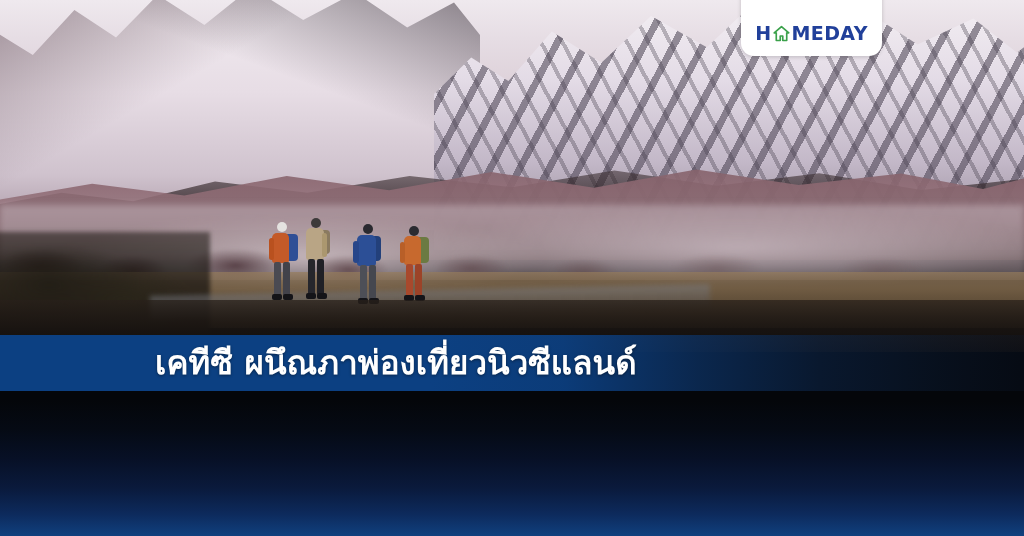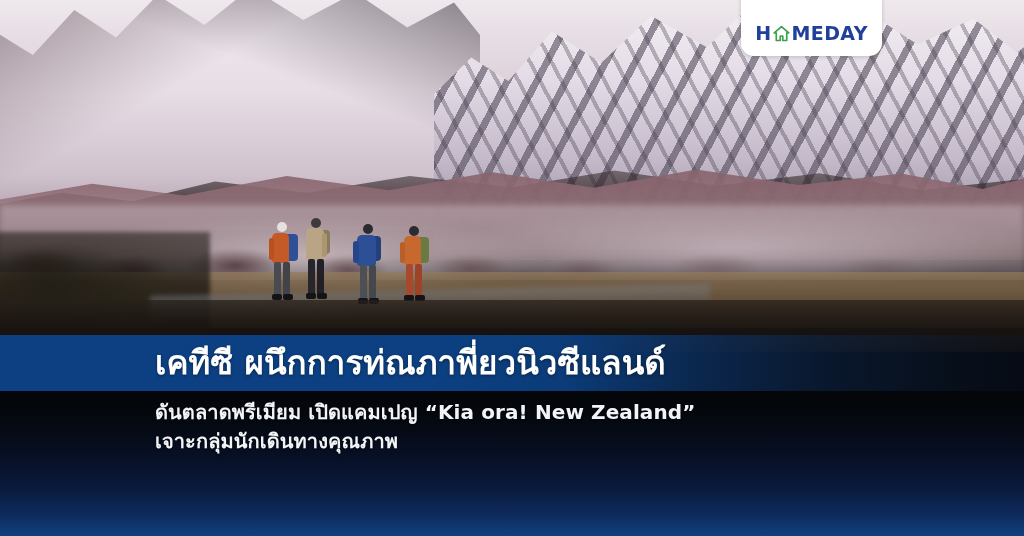--- a/index.html
+++ b/index.html
@@ -312,26 +312,22 @@
       <div class="hk-boot" style="left:17px; top:69px;width:10px; height:6px;"></div>
     </div>
 
     <div class="foreground"></div>
   </div>
 
   <div class="bottom-fade"></div>
 
   <div class="blue-band"></div>
 
-  <div class="headline">เคทีซี ผนึกการท่ณภาพี่ยวนิวซีแลนด์</div>
-
-  <div class="subline">
-    <div>ดันตลาดพรีเมียม เปิดแคมเปญ “Kia ora! New Zealand”</div>
-    <div>เจาะกลุ่มนักเดินทางคุณภาพ</div>
-  </div>
+  <div class="headline">เคทีซี ผนึณภาพ่องเที่ยวนิวซีแลนด์</div>
+
 
   <div class="logo-badge">
     <div class="logo-wordmark">
       <span>H</span>
       <span class="logo-house">
         <svg width="19" height="19" viewBox="0 0 24 24" aria-hidden="true">
           <path d="M12 3.2 2.8 11.2h2.6v9.6h5.0v-5.6h3.2v5.6h5.0v-9.6h2.6z" fill="none" stroke="#3aa14a" stroke-width="2.1" stroke-linejoin="round" stroke-linecap="round"></path>
         </svg>
       </span>
       <span>MEDAY</span>

